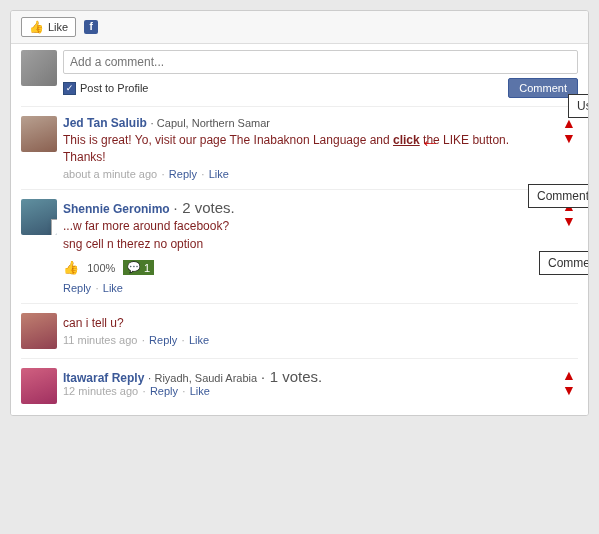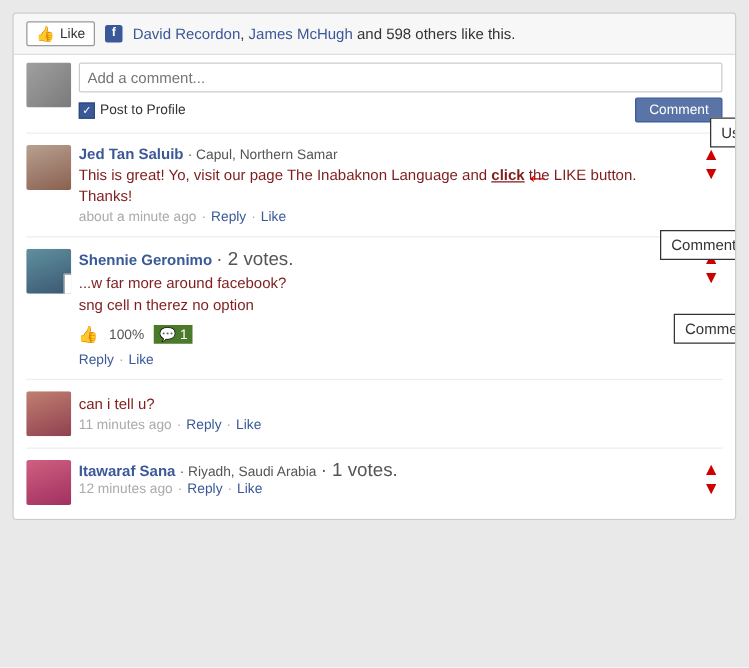--- a/index.html
+++ b/index.html
@@ -299,25 +299,20 @@
 
 <div class="outer-wrapper">
   <div class="main-card">
 
     <div class="like-bar">
       <button class="like-button">
         <span class="thumb-icon">👍</span>
         <span>Like</span>
       </button>
       <span class="fb-icon">f</span>
-      <span class="like-text">
-        <a href="#">David Recordon</a>,
-        <a href="#">James McHugh</a>
-        <span> and 598 others like this.</span>
-      </span>
     </div>
 
     <div class="comments-section">
 
       <div class="add-comment-row">
         <div class="avatar avatar-jed">
           <div class="avatar-img-placeholder"></div>
         </div>
         <div class="comment-input-wrap">
           <input type="text" class="comment-input" placeholder="Add a comment..." style="">
@@ -445,21 +440,21 @@
         </div>
       </div>
 
       <hr class="divider">
 
       <div class="comment-entry">
         <div class="avatar">
           <div style="width:100%;height:100%;background:linear-gradient(160deg,#d06080,#a03060);"></div>
         </div>
         <div class="comment-body">
-          <span><a href="#" class="comment-author">Itawaraf Sana</a>
+          <span><a href="#" class="comment-author">Itawaraf Reply</a>
           <span class="comment-location"> · Riyadh, Saudi Arabia</span>
           <span class="votes-label"> · 1 votes.</span></span>
           <div class="comment-meta">
             <span>12 minutes ago</span>
             <span>·</span>
             <a href="#">Reply</a>
             <span>·</span>
             <a href="#">Like</a>
           </div>
         </div>

